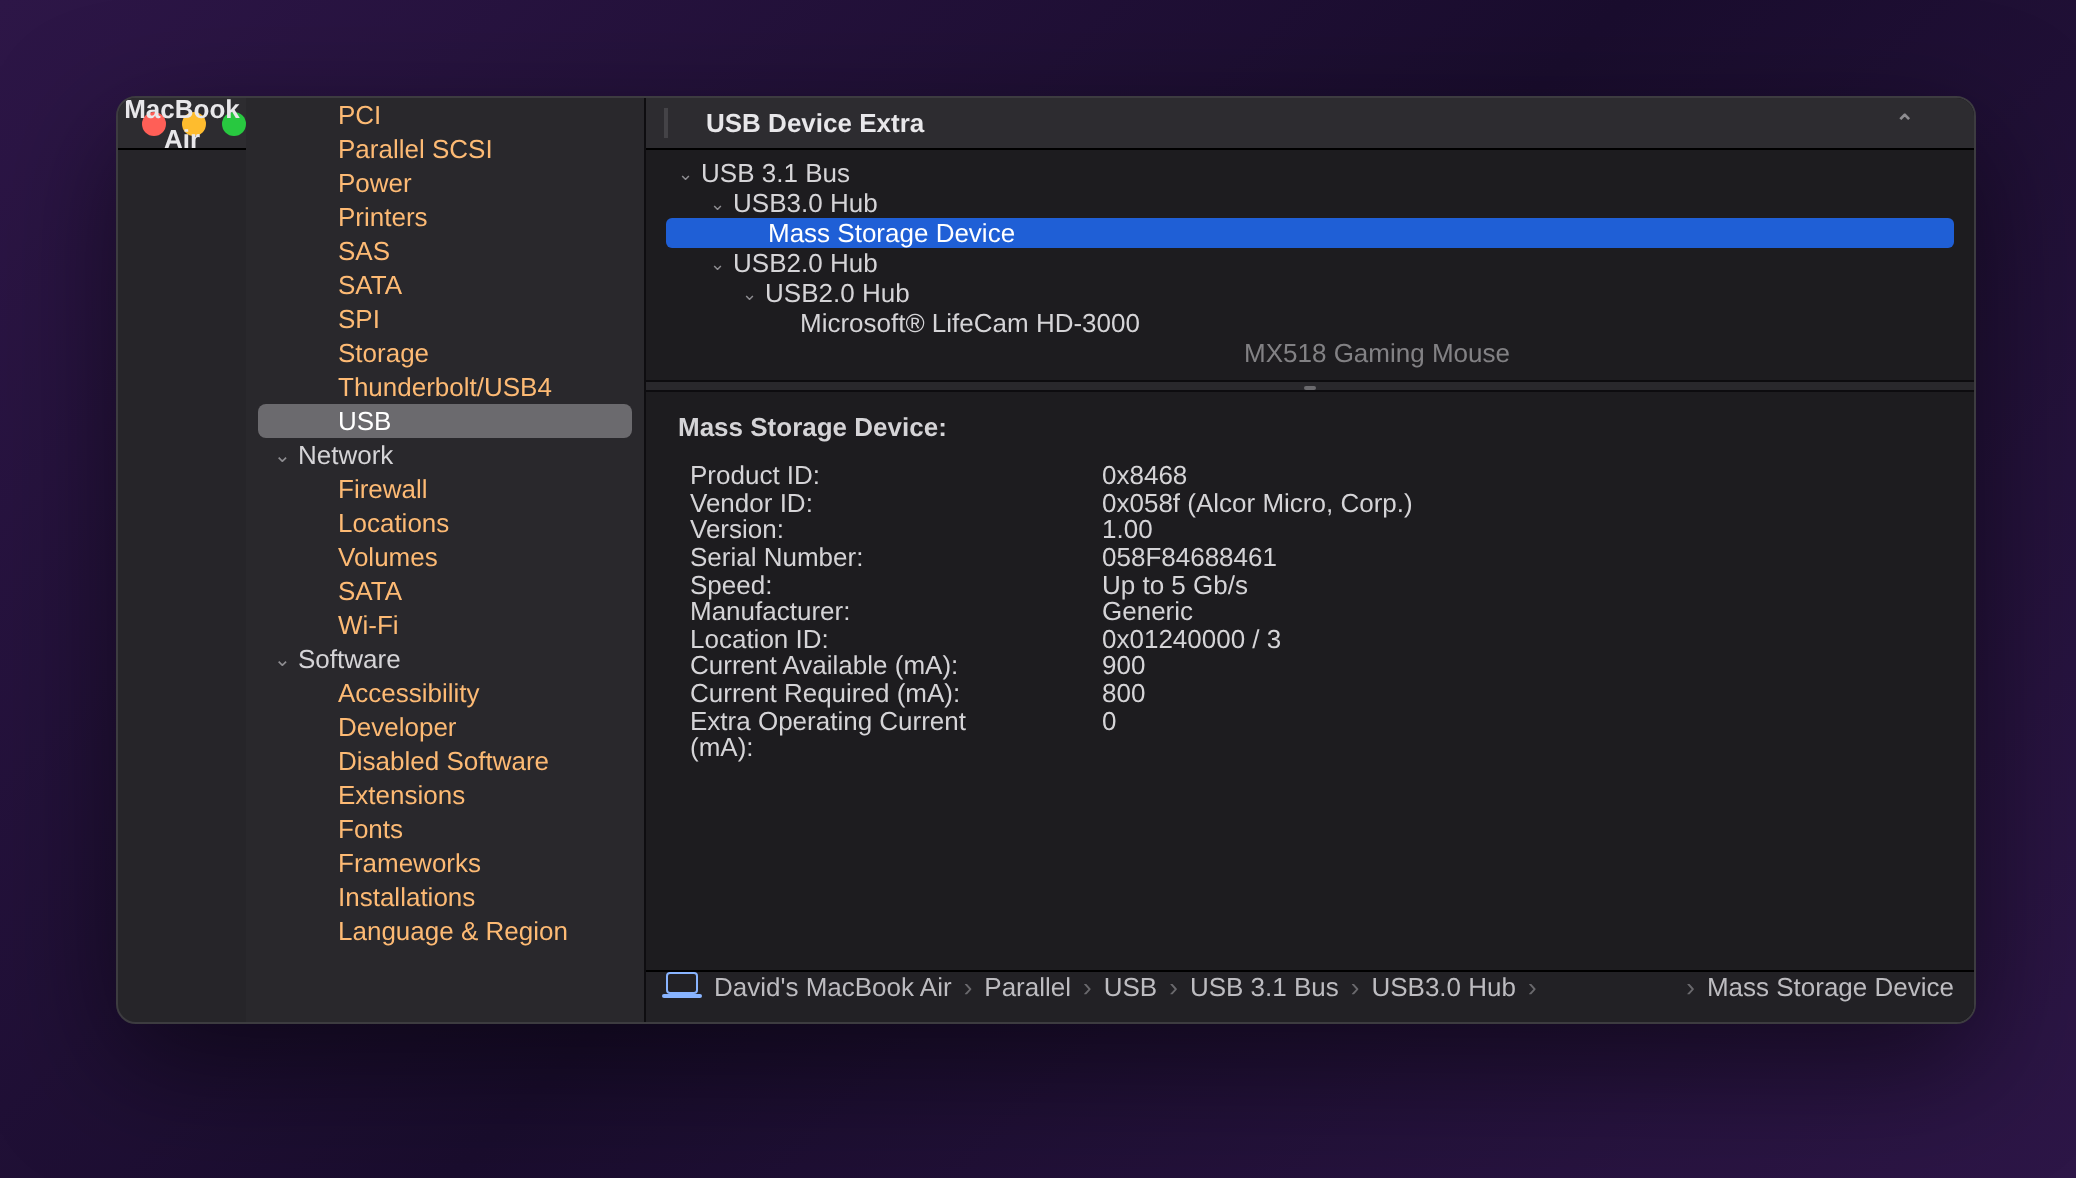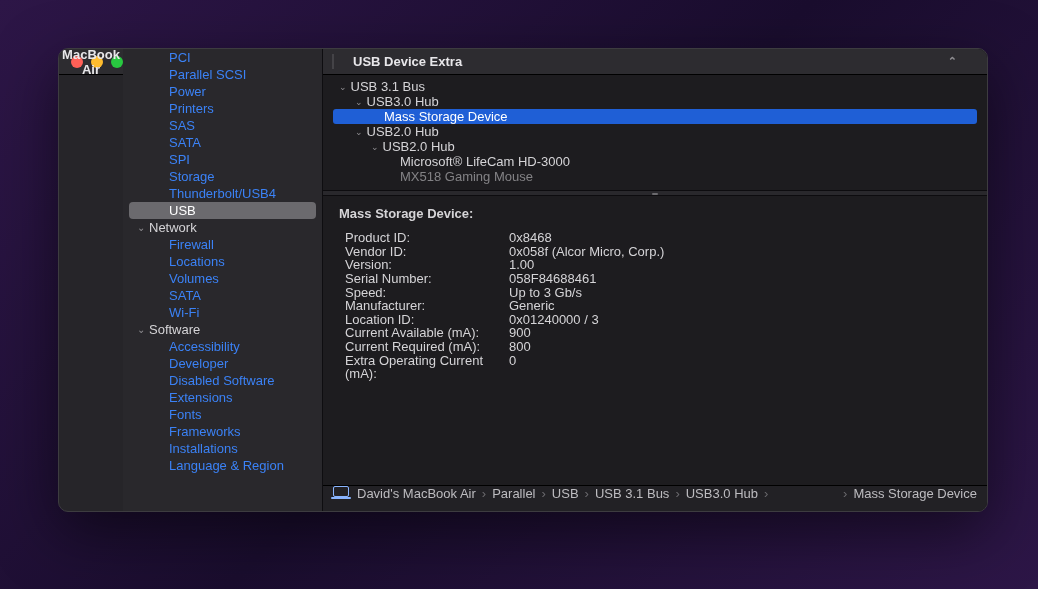--- a/index.html
+++ b/index.html
@@ -8,36 +8,36 @@
   .titlebar { height:26px; display:flex; align-items:center; position:relative; flex:0 0 auto; border-bottom:1px solid #000; background:#2d2c30; }
   .traffic { display:flex; gap:8px; padding-left:12px; }
   .tl { width:12px; height:12px; border-radius:50%; }
   .tl.red{background:#ff5f57;} .tl.yel{background:#febc2e;} .tl.grn{background:#28c840;}
   .title { position:absolute; left:0; right:0; text-align:center; font-size:13px; font-weight:600; color:#e8e7ea; pointer-events:none; }
   .body { flex:1 1 auto; display:flex; min-height:0; background:#1d1c1f; }
   .sidebar { width:200px; flex:0 0 auto; background:#29282c; overflow-y:auto; border-right:1px solid #0e0d10; }
   .sidebar::-webkit-scrollbar{width:14px;} .sidebar::-webkit-scrollbar-thumb{background:#4a494d;border-radius:7px;border:3px solid #29282c;}
   .cat { display:flex; align-items:center; padding:1px 0 1px 14px; color:#d5d4d7; font-size:13px; cursor:default; }
   .cat .chev { width:12px; font-size:10px; color:#8e8d91; }
-  .item { padding:1px 0 1px 40px; color:#3b82f6; font-size:13px; cursor:default; border-radius:4px; margin:0 6px; }
+  .item { padding:1px 0 1px 40px; color:#fdba74; font-size:13px; cursor:default; border-radius:4px; margin:0 6px; }
   .item.sel { background:#6b6a6e; color:#fff; }
   .main { flex:1 1 auto; display:flex; flex-direction:column; min-width:0; }
   .section-hdr { flex:0 0 auto; height:26px; display:flex; align-items:center; background:#2d2c30; border-bottom:1px solid #000; padding:0 24px 0 30px; position:relative; }
   .section-hdr span { color:#e8e7ea; font-weight:600; font-size:13px; }
   .section-hdr .caret { position:absolute; right:30px; color:#8e8d91; font-size:11px; }
   .section-hdr::before{content:"";position:absolute;left:9px;top:5px;bottom:5px;width:2px;background:#444347;}
   .tree { flex:0 0 auto; padding:4px 10px 6px 10px; overflow:hidden; }
   .trow { display:flex; align-items:center; font-size:13px; color:#d5d4d7; height:15px; border-radius:3px; }
   .trow.sel{ background:#1f5fd6; color:#fff; }
   .dchev{ font-size:9px; color:#8e8d91; margin-right:4px; }
   .drag { height:6px; flex:0 0 auto; background:#29282c; border-top:1px solid #0d0c0f; border-bottom:1px solid #0d0c0f; position:relative; cursor:row-resize;}
   .drag::after{content:"";position:absolute;left:50%;top:2px;width:6px;height:2px;background:#6b6a6e;border-radius:1px;transform:translateX(-50%);}
   .details { flex:1 1 auto; overflow:auto; padding:10px 16px; color:#d5d4d7; font-size:13px; }
   .dtitle{ font-weight:600; margin-bottom:10px; }
-  .kv { display:flex; padding:0 0 0 6px; line-height:1.05; }
+  .kv { display:flex; padding:0 0 0 6px; line-height:1.05;gap:42px; }
   .kv .k{ width:164px; flex:0 0 auto; }
   .path { flex:0 0 auto; height:26px; background:#222125; border-top:1px solid #000; display:flex; align-items:flex-start; padding:0 10px; font-size:13px; color:#bdbcc0; gap:4px; overflow:hidden; }
   .path .seg{ white-space:nowrap; }
   .psep{ color:#6a696d; padding:0 2px;}
   .lap{ display:inline-block; width:16px; height:11px; border:1px solid #89b4ff; border-radius:2px; position:relative; margin-right:4px; vertical-align:middle;}
   .lap::after{content:"";position:absolute;left:-3px;right:-3px;bottom:-3px;height:2px;background:#89b4ff;border-radius:1px;}
 </style>
 </head>
 <body>
 
@@ -104,21 +104,21 @@
             <span>USB2.0 Hub</span>
           </div>
           <div class="trow" style="padding-left: 38px;">
             <span class="dchev">⌄</span>
             <span>USB2.0 Hub</span>
           </div>
           <div class="trow" style="padding-left: 54px;">
             <span style="display:inline-block;width:13px"></span>
             <span>Microsoft® LifeCam HD-3000</span>
           </div>
-          <div class="trow" style="padding-left: 54px; opacity: 0.55;">
+          <div class="trow" style="padding-left: 54px; opacity: 0.55; justify-content: center;">
             <span style="display:inline-block;width:13px"></span>
             <span>MX518 Gaming Mouse</span>
           </div>
         </div>
       <div class="drag"></div>
       <div class="details">
         <div class="dtitle">Mass Storage Device:</div>
         <div id="kvs">
             <div class="kv">
               <div class="k">Product ID:</div>
@@ -131,21 +131,21 @@
             <div class="kv">
               <div class="k">Version:</div>
               <div>1.00</div>
             </div>
             <div class="kv">
               <div class="k">Serial Number:</div>
               <div>058F84688461</div>
             </div>
             <div class="kv">
               <div class="k">Speed:</div>
-              <div>Up to 3 Gb/s</div>
+              <div>Up to 5 Gb/s</div>
             </div>
             <div class="kv">
               <div class="k">Manufacturer:</div>
               <div>Generic</div>
             </div>
             <div class="kv">
               <div class="k">Location ID:</div>
               <div>0x01240000 / 3</div>
             </div>
             <div class="kv">

